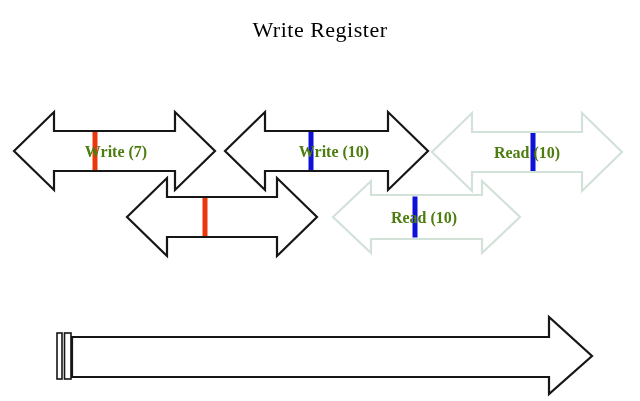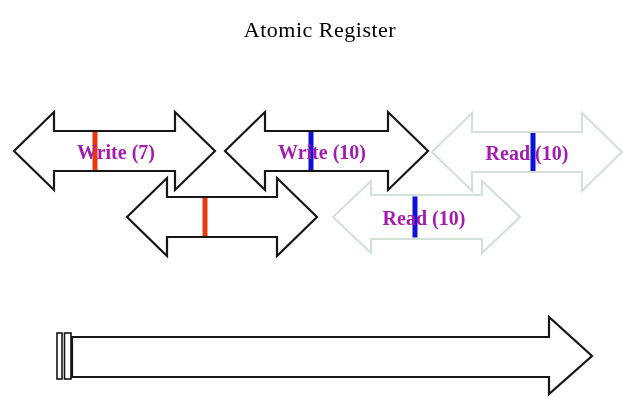--- a/index.html
+++ b/index.html
@@ -21,23 +21,23 @@
     color: #000000;
     letter-spacing: 0.5px;
   }
   svg.diagram-svg {
     position: absolute;
     left: 0; top: 0;
   }
   .op-label {
     position: absolute;
     transform: translate(-50%, -50%);
-    font-size: 20px;
+    font-size: 16px;
     font-weight: 700;
-    color: #a21caf;
+    color: #4d7c0f;
     white-space: nowrap;
     line-height: 1;
   }
 </style>
 </head>
 <body>
 
 <div class="stage">
   <svg class="diagram-svg" id="diagram-svg" width="640" height="401" viewBox="0 0 640 401">
       <rect x="92.5" y="130.5" width="5" height="41" fill="#e8380c"></rect>
@@ -48,19 +48,19 @@
       <polygon points="432,152 472,113 472,132 582,132 582,113 622,152 582,191 582,172 472,172 472,191" fill="none" stroke="#d2e2d9" stroke-width="2.2" stroke-linejoin="miter"></polygon>
       <polygon points="333,217 371,181 371,195 482,195 482,181 520,217 482,253 482,239 371,239 371,253" fill="none" stroke="#d2e2d9" stroke-width="2.2" stroke-linejoin="miter"></polygon>
       <polygon points="14,151 54,112 54,131 175,131 175,112 215,151 175,190 175,171 54,171 54,190" fill="none" stroke="#161616" stroke-width="2.2" stroke-linejoin="miter"></polygon>
       <polygon points="225,151 265,112 265,131 388,131 388,112 428,151 388,190 388,171 265,171 265,190" fill="none" stroke="#161616" stroke-width="2.2" stroke-linejoin="miter"></polygon>
       <polygon points="127,217 167,178 167,197 277,197 277,178 317,217 277,256 277,237 167,237 167,256" fill="none" stroke="#161616" stroke-width="2.2" stroke-linejoin="miter"></polygon>
       <polygon points="72,337 549,337 549,317 592,356 549,394 549,377 72,377" fill="none" stroke="#161616" stroke-width="2.2" stroke-linejoin="miter"></polygon>
       <rect x="57" y="333" width="5" height="46" fill="none" stroke="#161616" stroke-width="1.6"></rect>
       <rect x="64.5" y="333" width="6.5" height="46" fill="none" stroke="#161616" stroke-width="1.6"></rect>
     </svg>
 
-  <div class="diagram-title">Atomic Register</div>
+  <div class="diagram-title">Write Register</div>
 
   <div class="op-label" style="left: 116px; top: 152px;">Write (7)</div>
-  <div class="op-label" style="left: 322px; top: 152px;">Write (10)</div>
+  <div class="op-label" style="left: 334px; top: 152px;">Write (10)</div>
   <div class="op-label" style="left: 527px; top: 153px;">Read (10)</div>
   <div class="op-label" style="left: 424px; top: 218px;">Read (10)</div>
 </div>
 
 </body></html>

